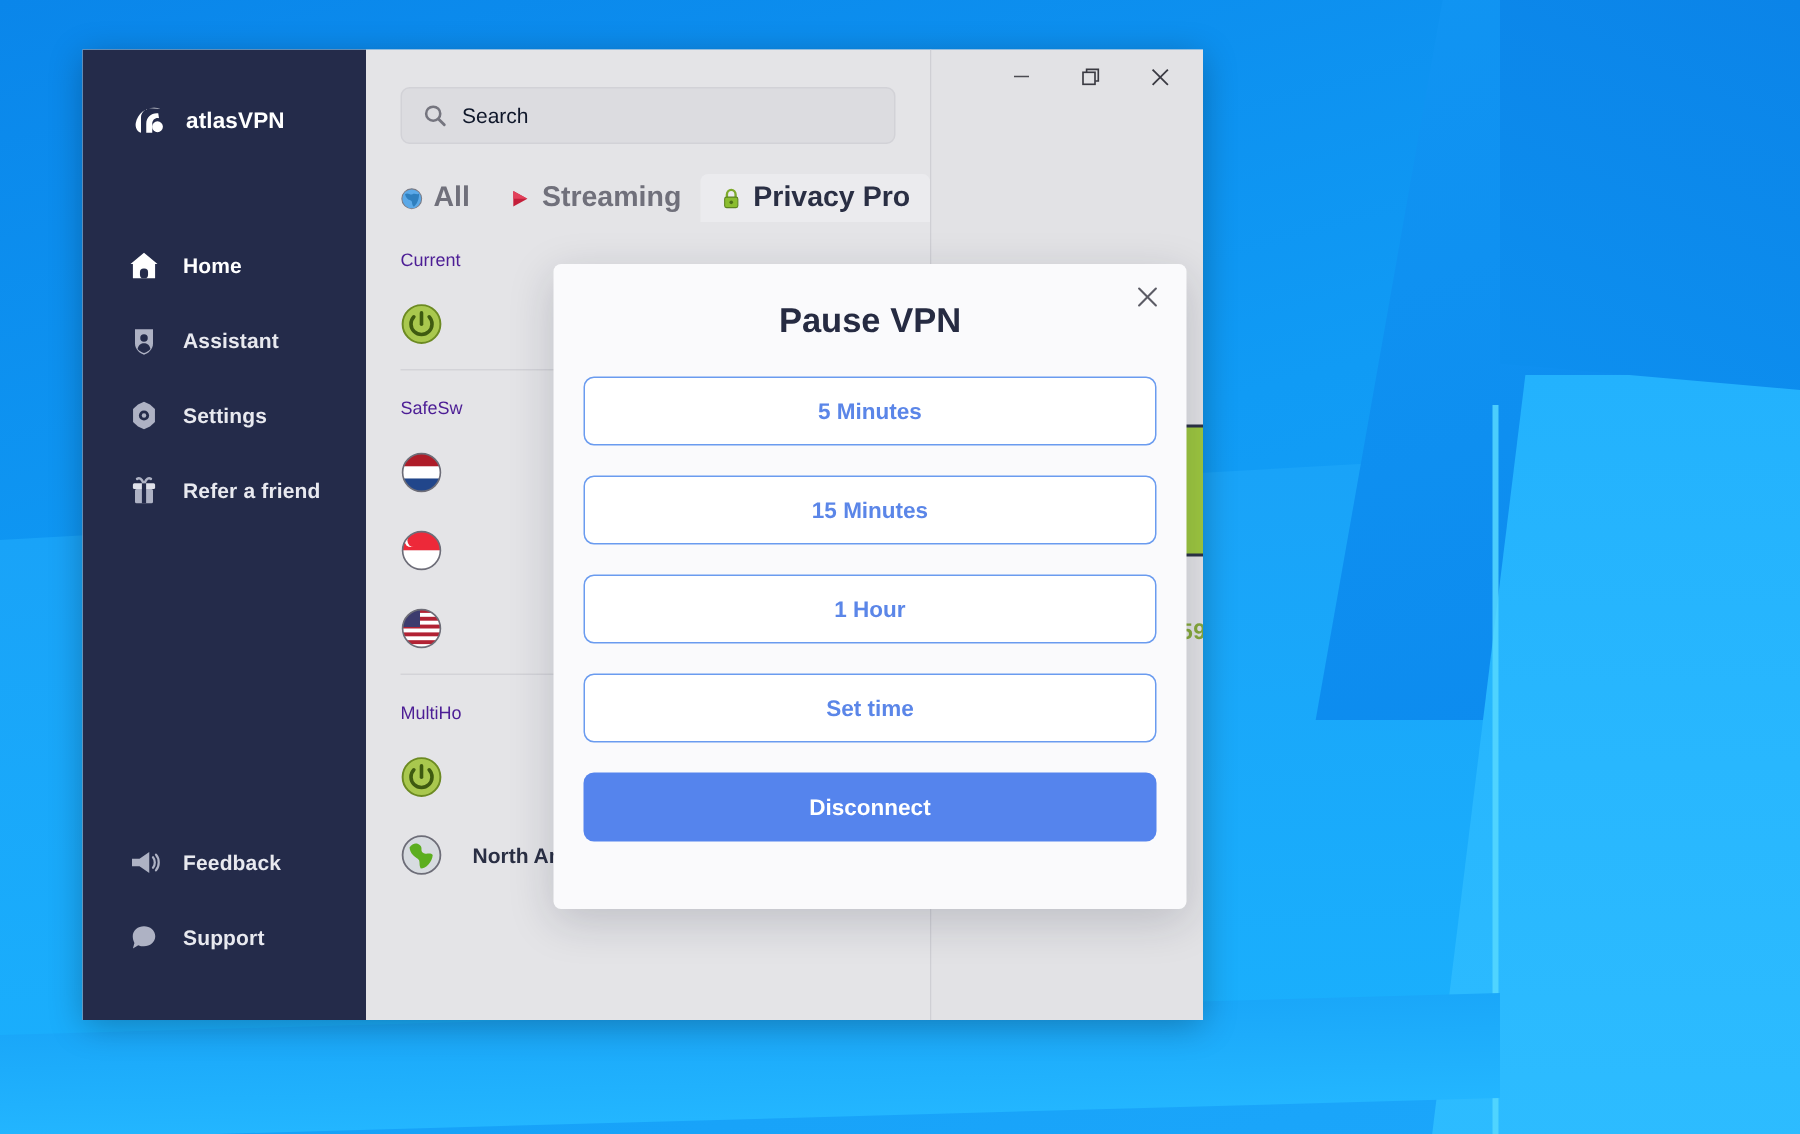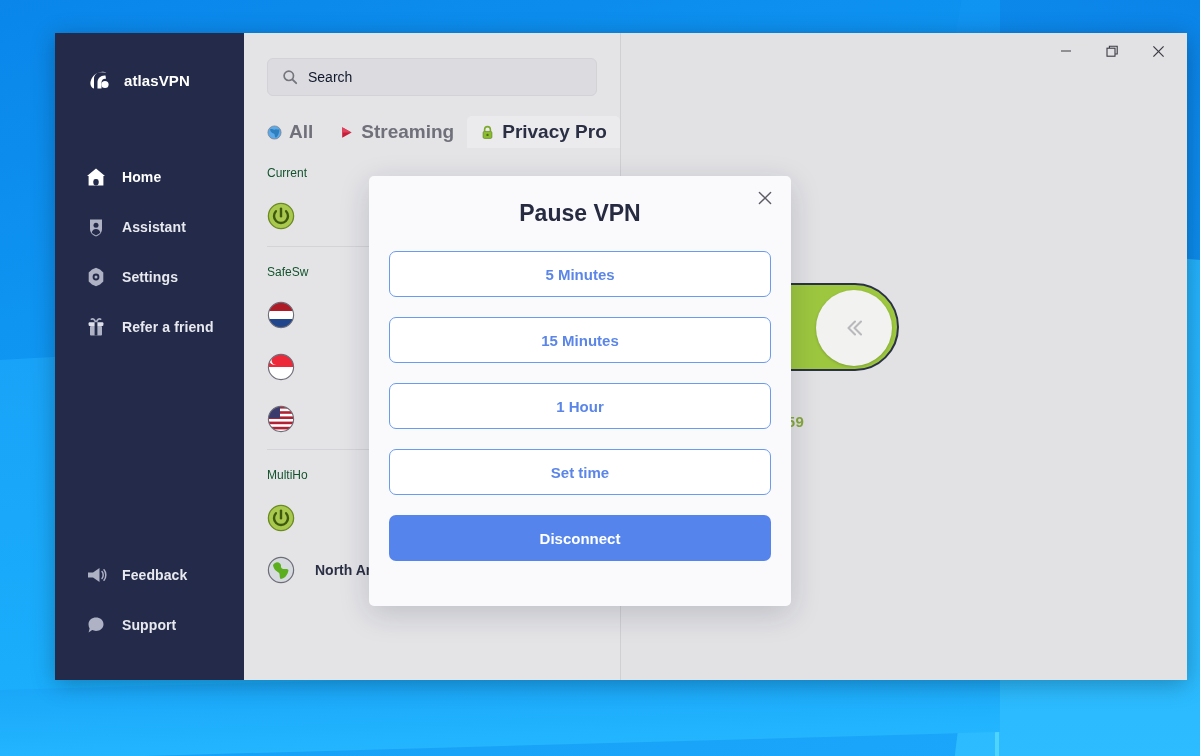--- a/index.html
+++ b/index.html
@@ -49,21 +49,21 @@
   .wp7 {
     left: 0; top: 690px; width: 1000px; height: 70px;
     background: linear-gradient(180deg, #1aa7f9 0%, #23b6ff 100%);
     transform: skewY(-1.6deg); transform-origin: left top;
   }
 
   
   #app-window {
     position: absolute;
     left: 55px; top: 33px;
-    width: 1132px; height: 647px;
+    width: 747px; height: 647px;
     background: #e2e2e5;
     box-shadow: 0 4px 22px rgba(0,0,0,.28);
     display: flex;
     overflow: hidden;
   }
 
   
   #sidebar {
     width: 189px; height: 100%;
     background: #242b4a;
@@ -127,21 +127,21 @@
     cursor: pointer;
     border-radius: 5px 5px 0 0;
   }
   .tab-icon { width: 15px; height: 15px; flex: 0 0 15px; }
   .tab-label { font-size: 19px; font-weight: bold; color: #70707b; white-space: nowrap; }
   .tab.active { background: #ebebee; }
   .tab.active .tab-label { color: #2a2f44; }
 
   .list-body { padding: 0 0 0 0; }
   .group-title {
-    font-size: 12px; color: #14532d;
+    font-size: 12px; color: #4c1d95;
     padding: 18px 0 10px 23px;
   }
   .row {
     display: flex; align-items: center; gap: 20px;
     height: 52px; padding-left: 23px;
     cursor: pointer;
   }
   .row-ico { width: 28px; height: 28px; flex: 0 0 28px; }
   .row-label { font-size: 14px; font-weight: bold; color: #2a2f44; }
   .divider { height: 1px; background: #d3d3d8; margin: 4px 23px 0 23px; }

